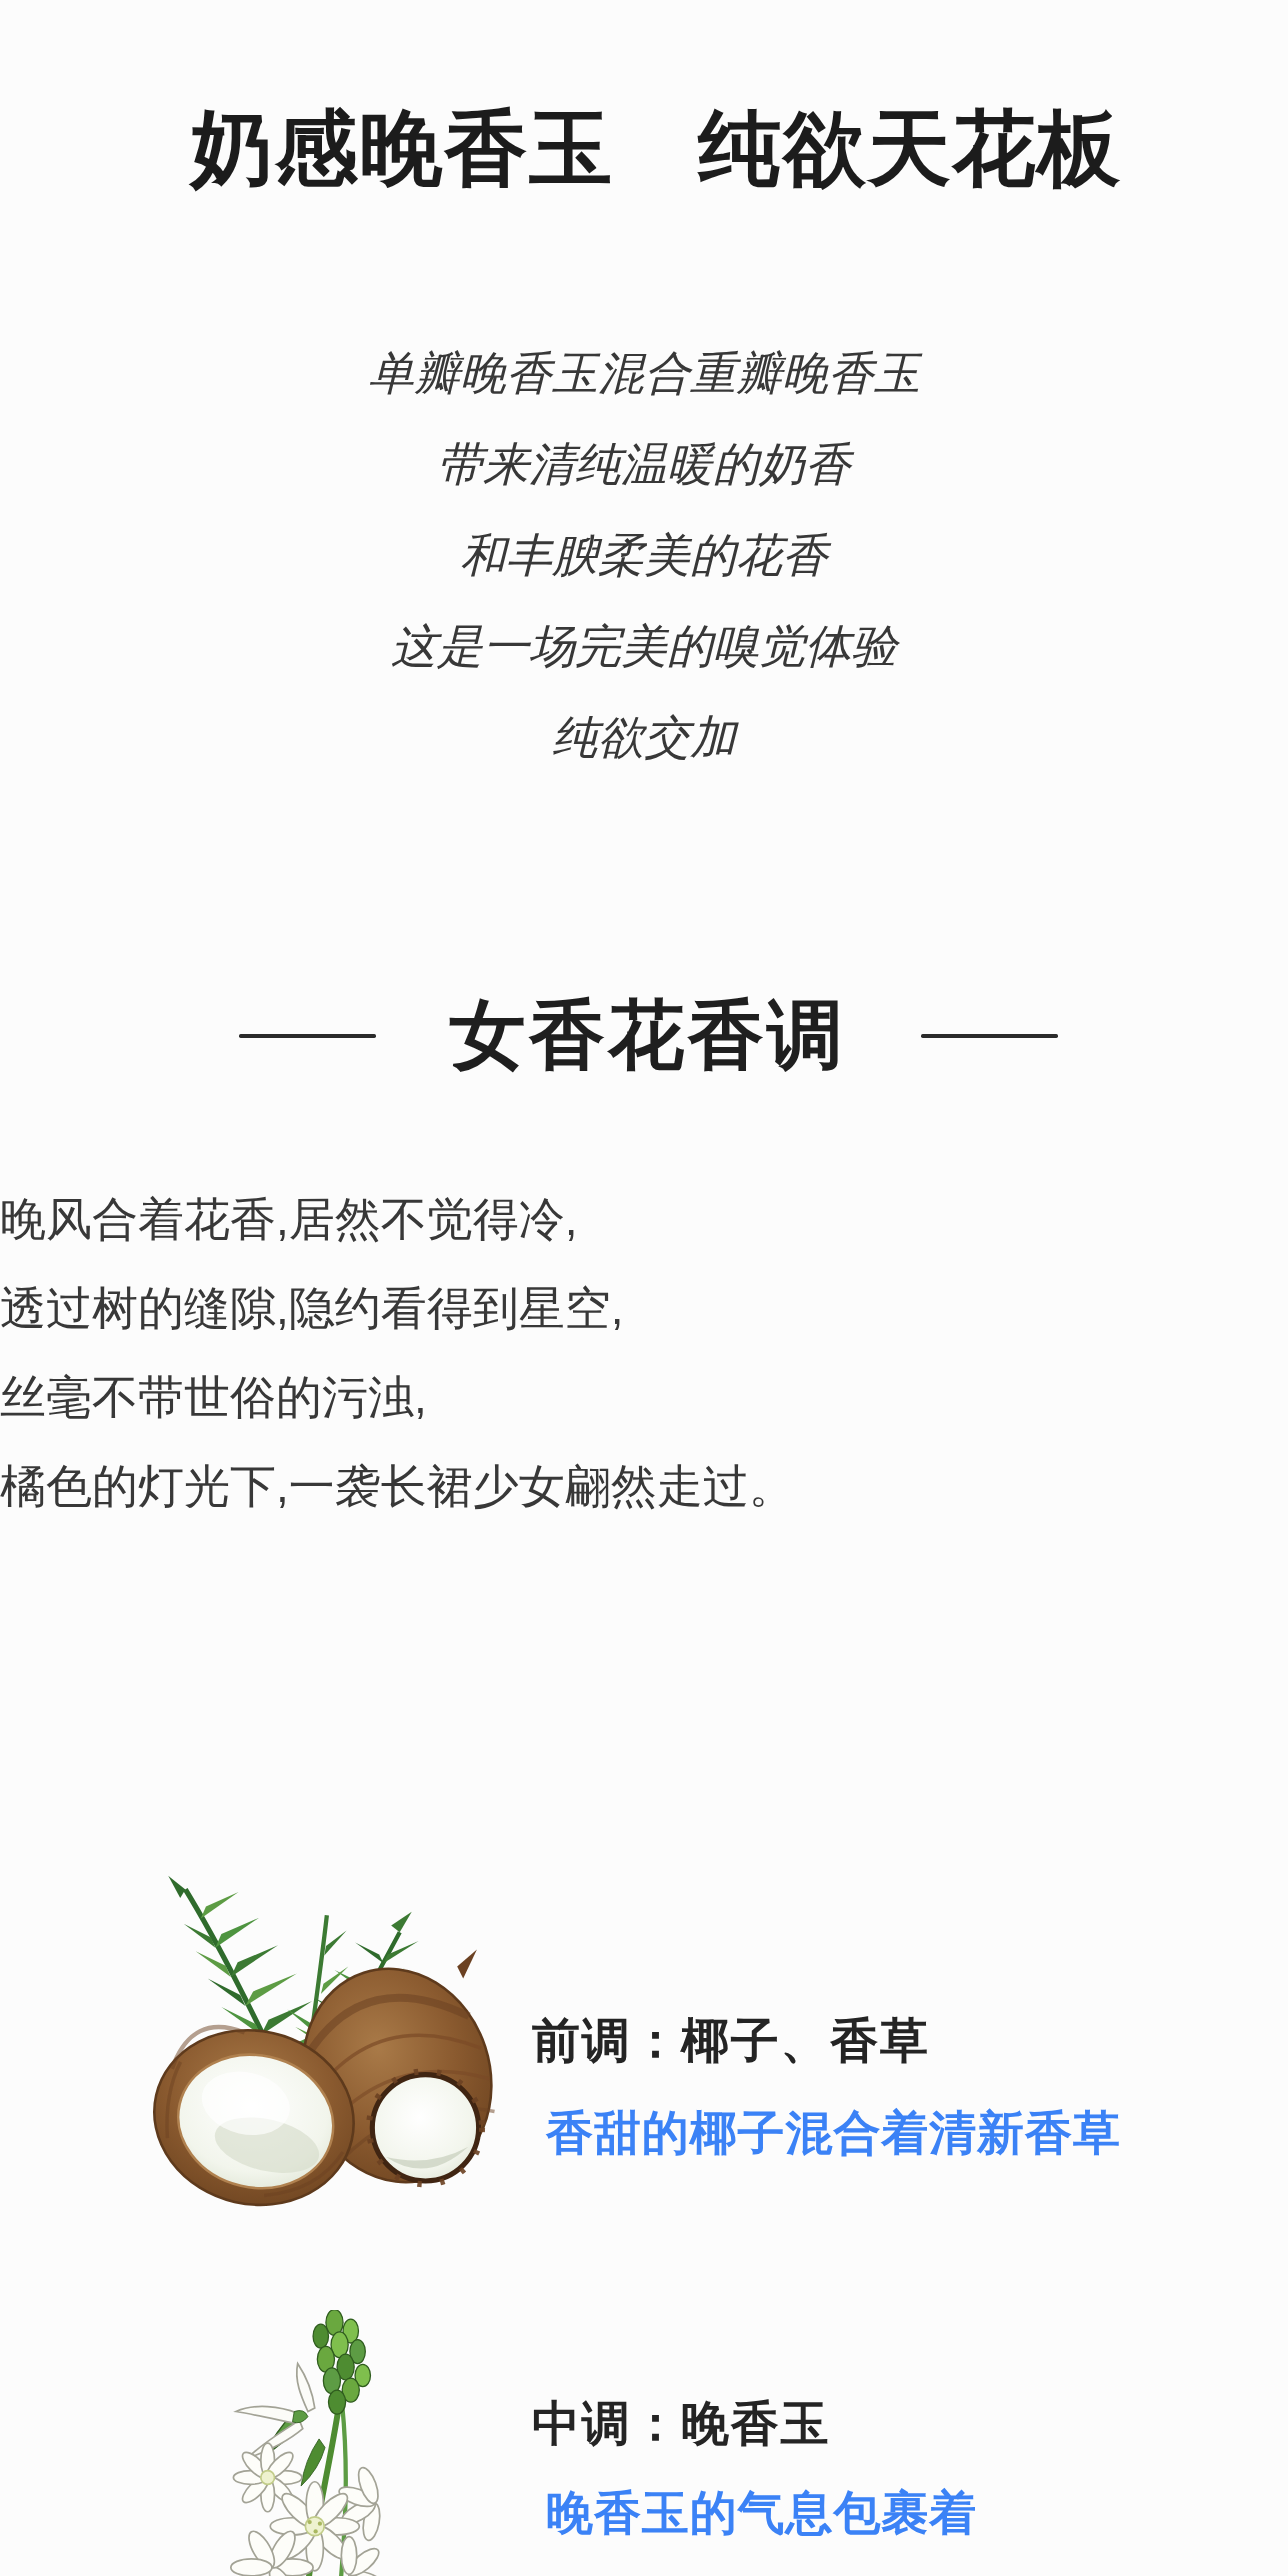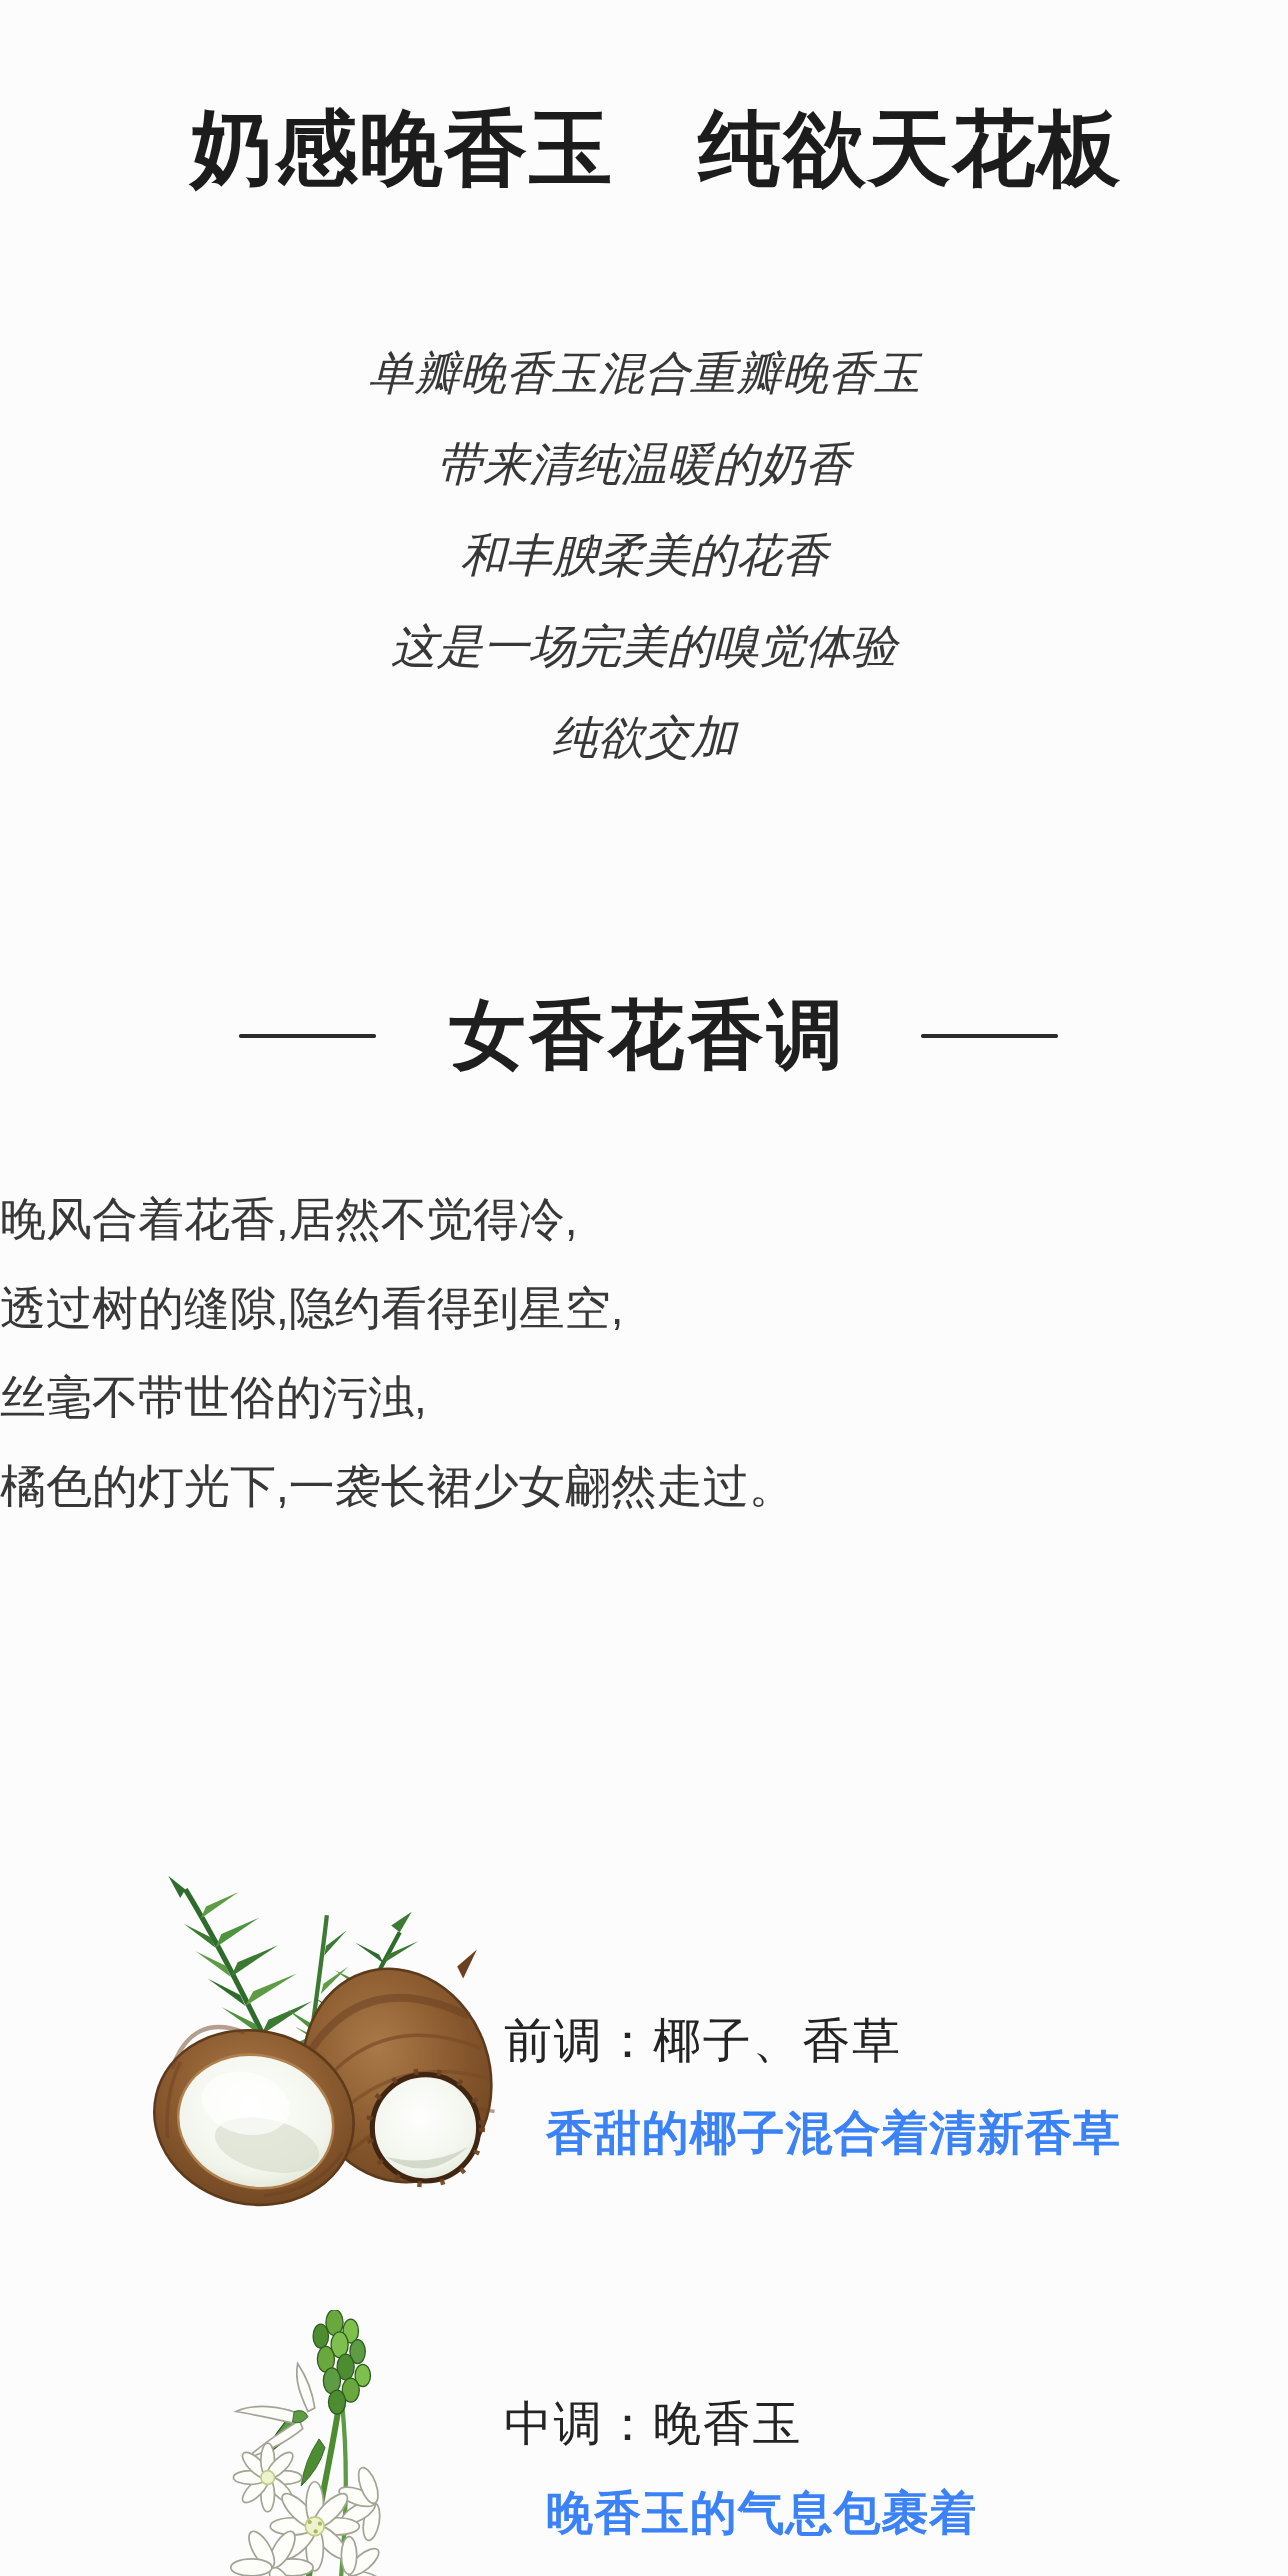--- a/index.html
+++ b/index.html
@@ -28,22 +28,22 @@
   }
   .poem {
     position:absolute; top:1175px; left:0; width:100%;
     font-size:46px; color:#383838;
   }
   .poem p { line-height:89px; }
   .illo { position:absolute; }
   .illo.coconut { left:144px; top:1874px; width:352px; height:343px; }
   .illo.tuberose { left:212px; top:2310px; width:197px; height:275px; }
   .note-heading {
-    position:absolute; left:504px; margin:0;
-    font-size:48px; font-weight:400; color:#242424; letter-spacing:1.7px;
+    position:absolute; left:532px; margin:0;
+    font-size:48px; font-weight:700; color:#242424; letter-spacing:1.7px;
   }
   .note-desc {
     position:absolute; left:546px; margin:0;
     font-size:47px; font-weight:700; color:#3b82f6; letter-spacing:0.9px;
   }
   .note-heading.n1 { top:2009px; }
   .note-desc.n1 { top:2102px; }
   .note-heading.n2 { top:2392px; }
   .note-desc.n2 { top:2482px; }
 </style>

